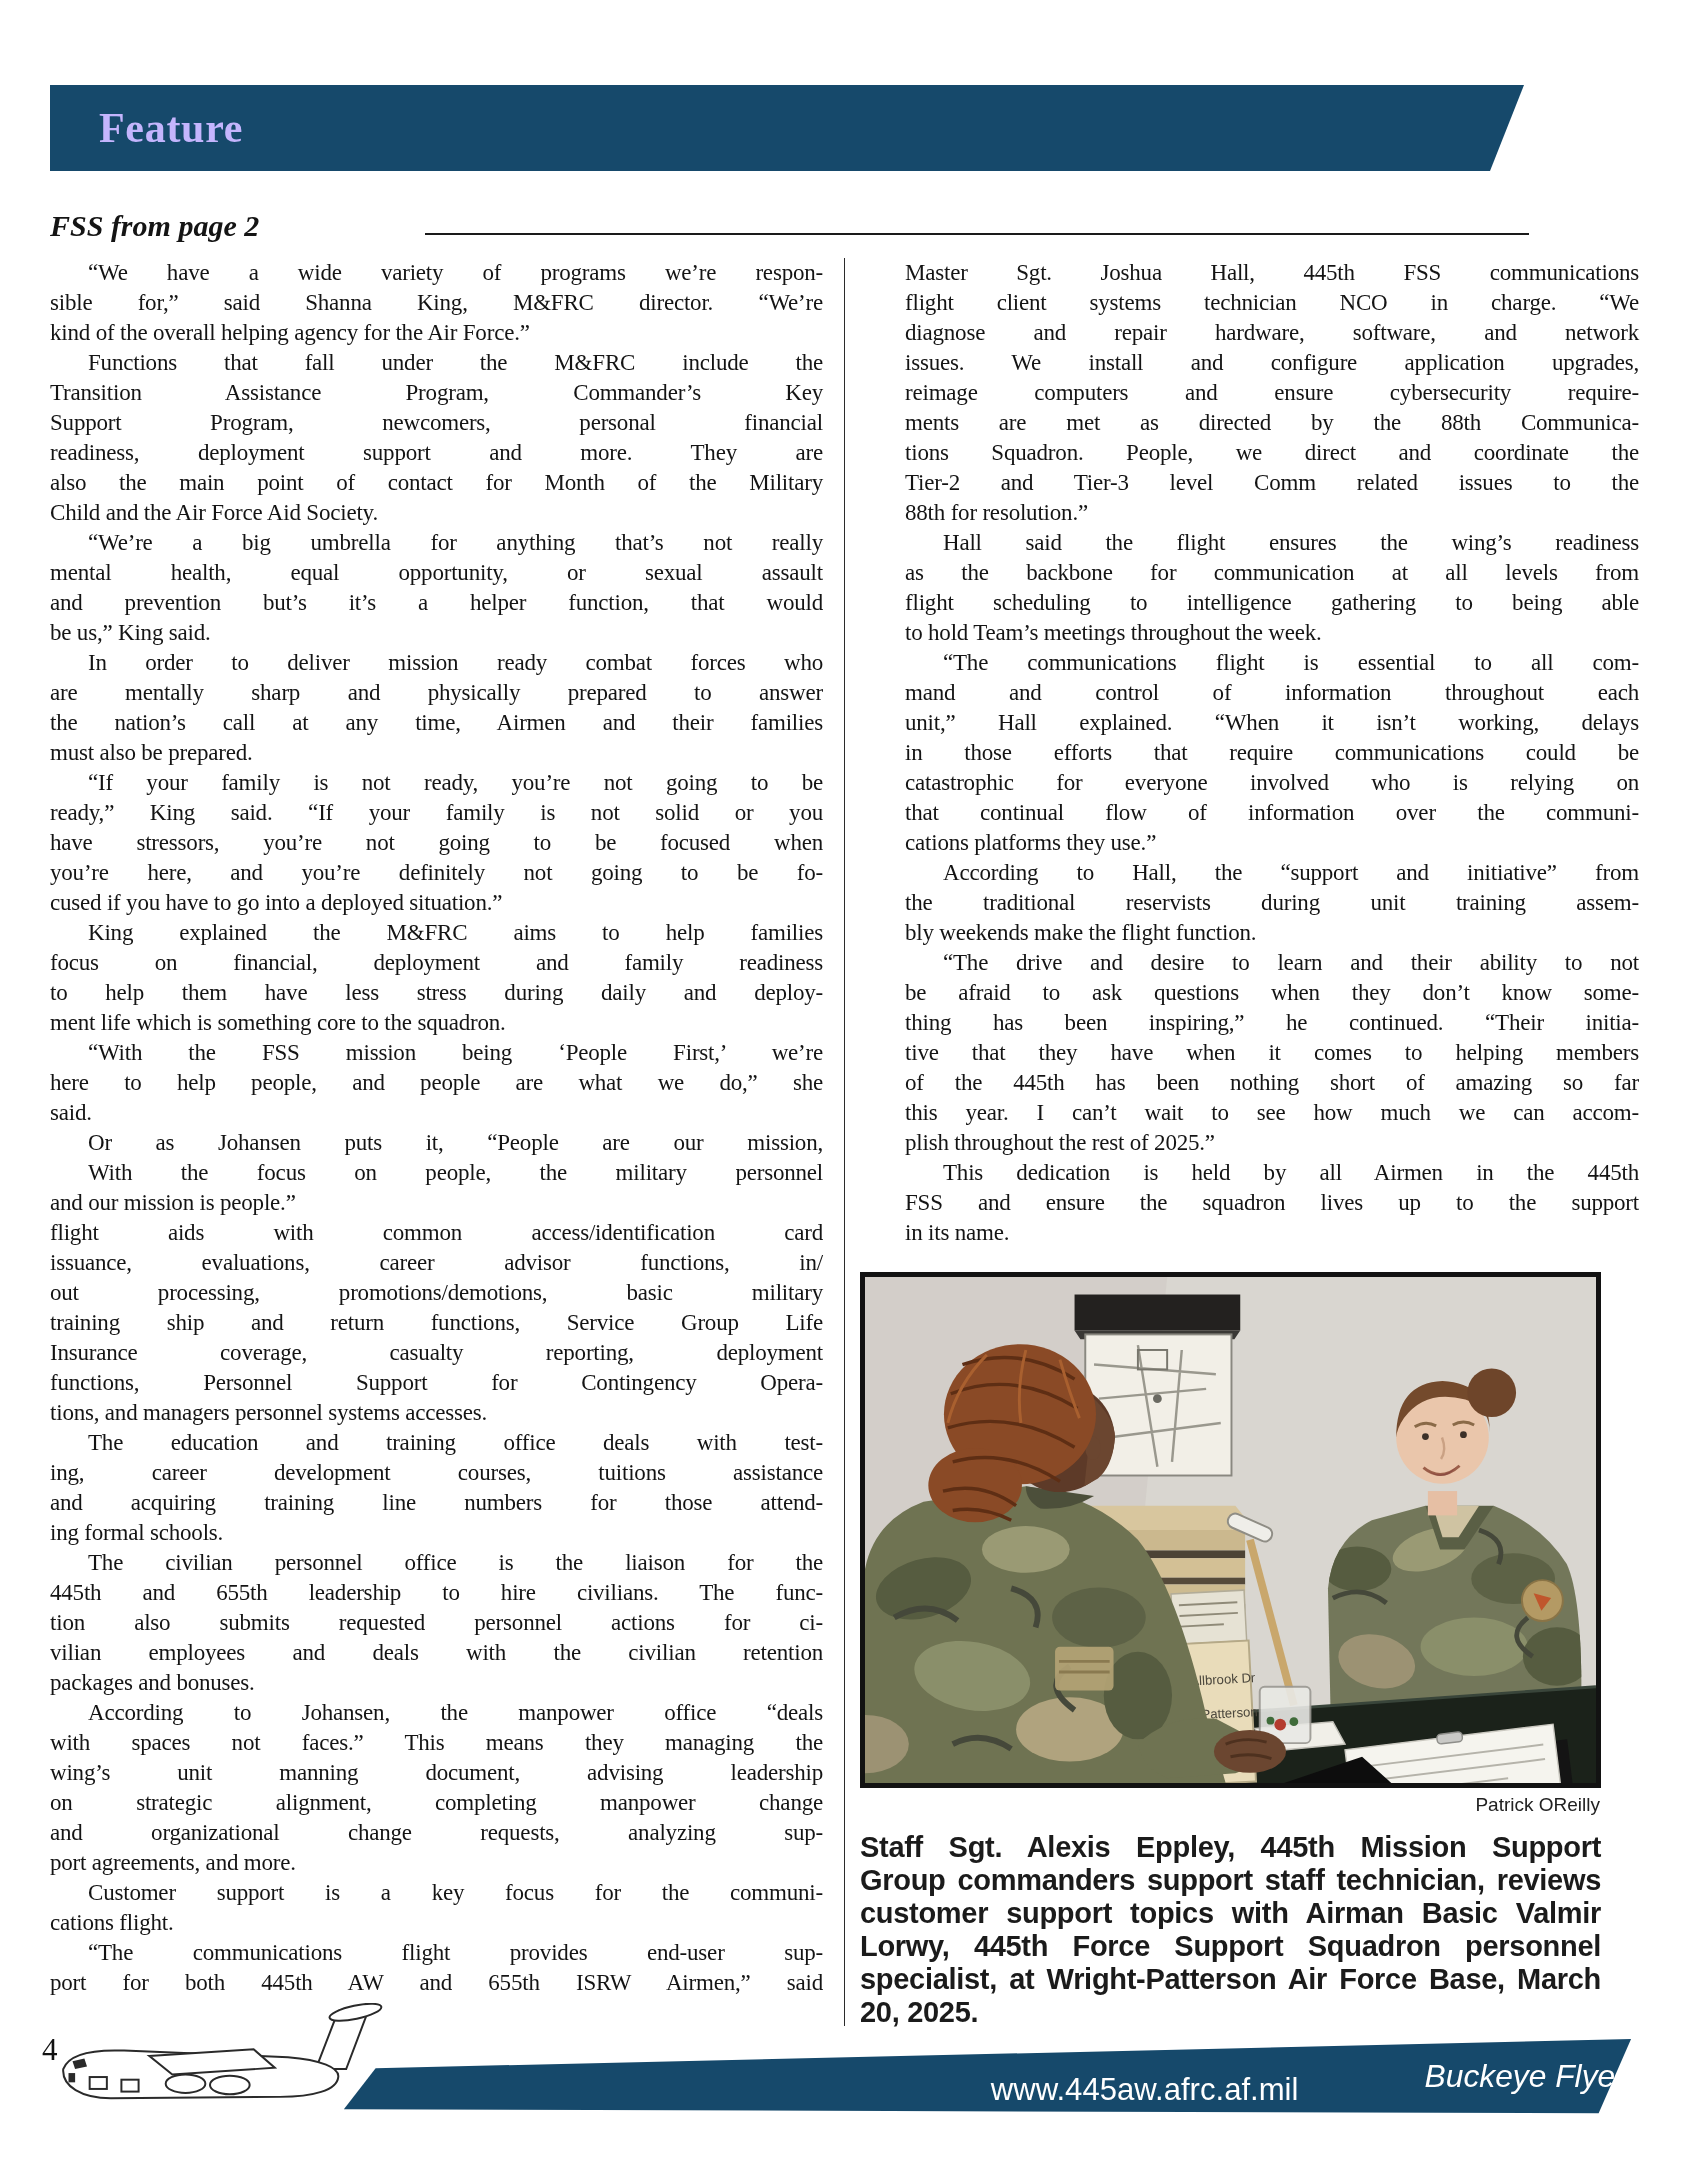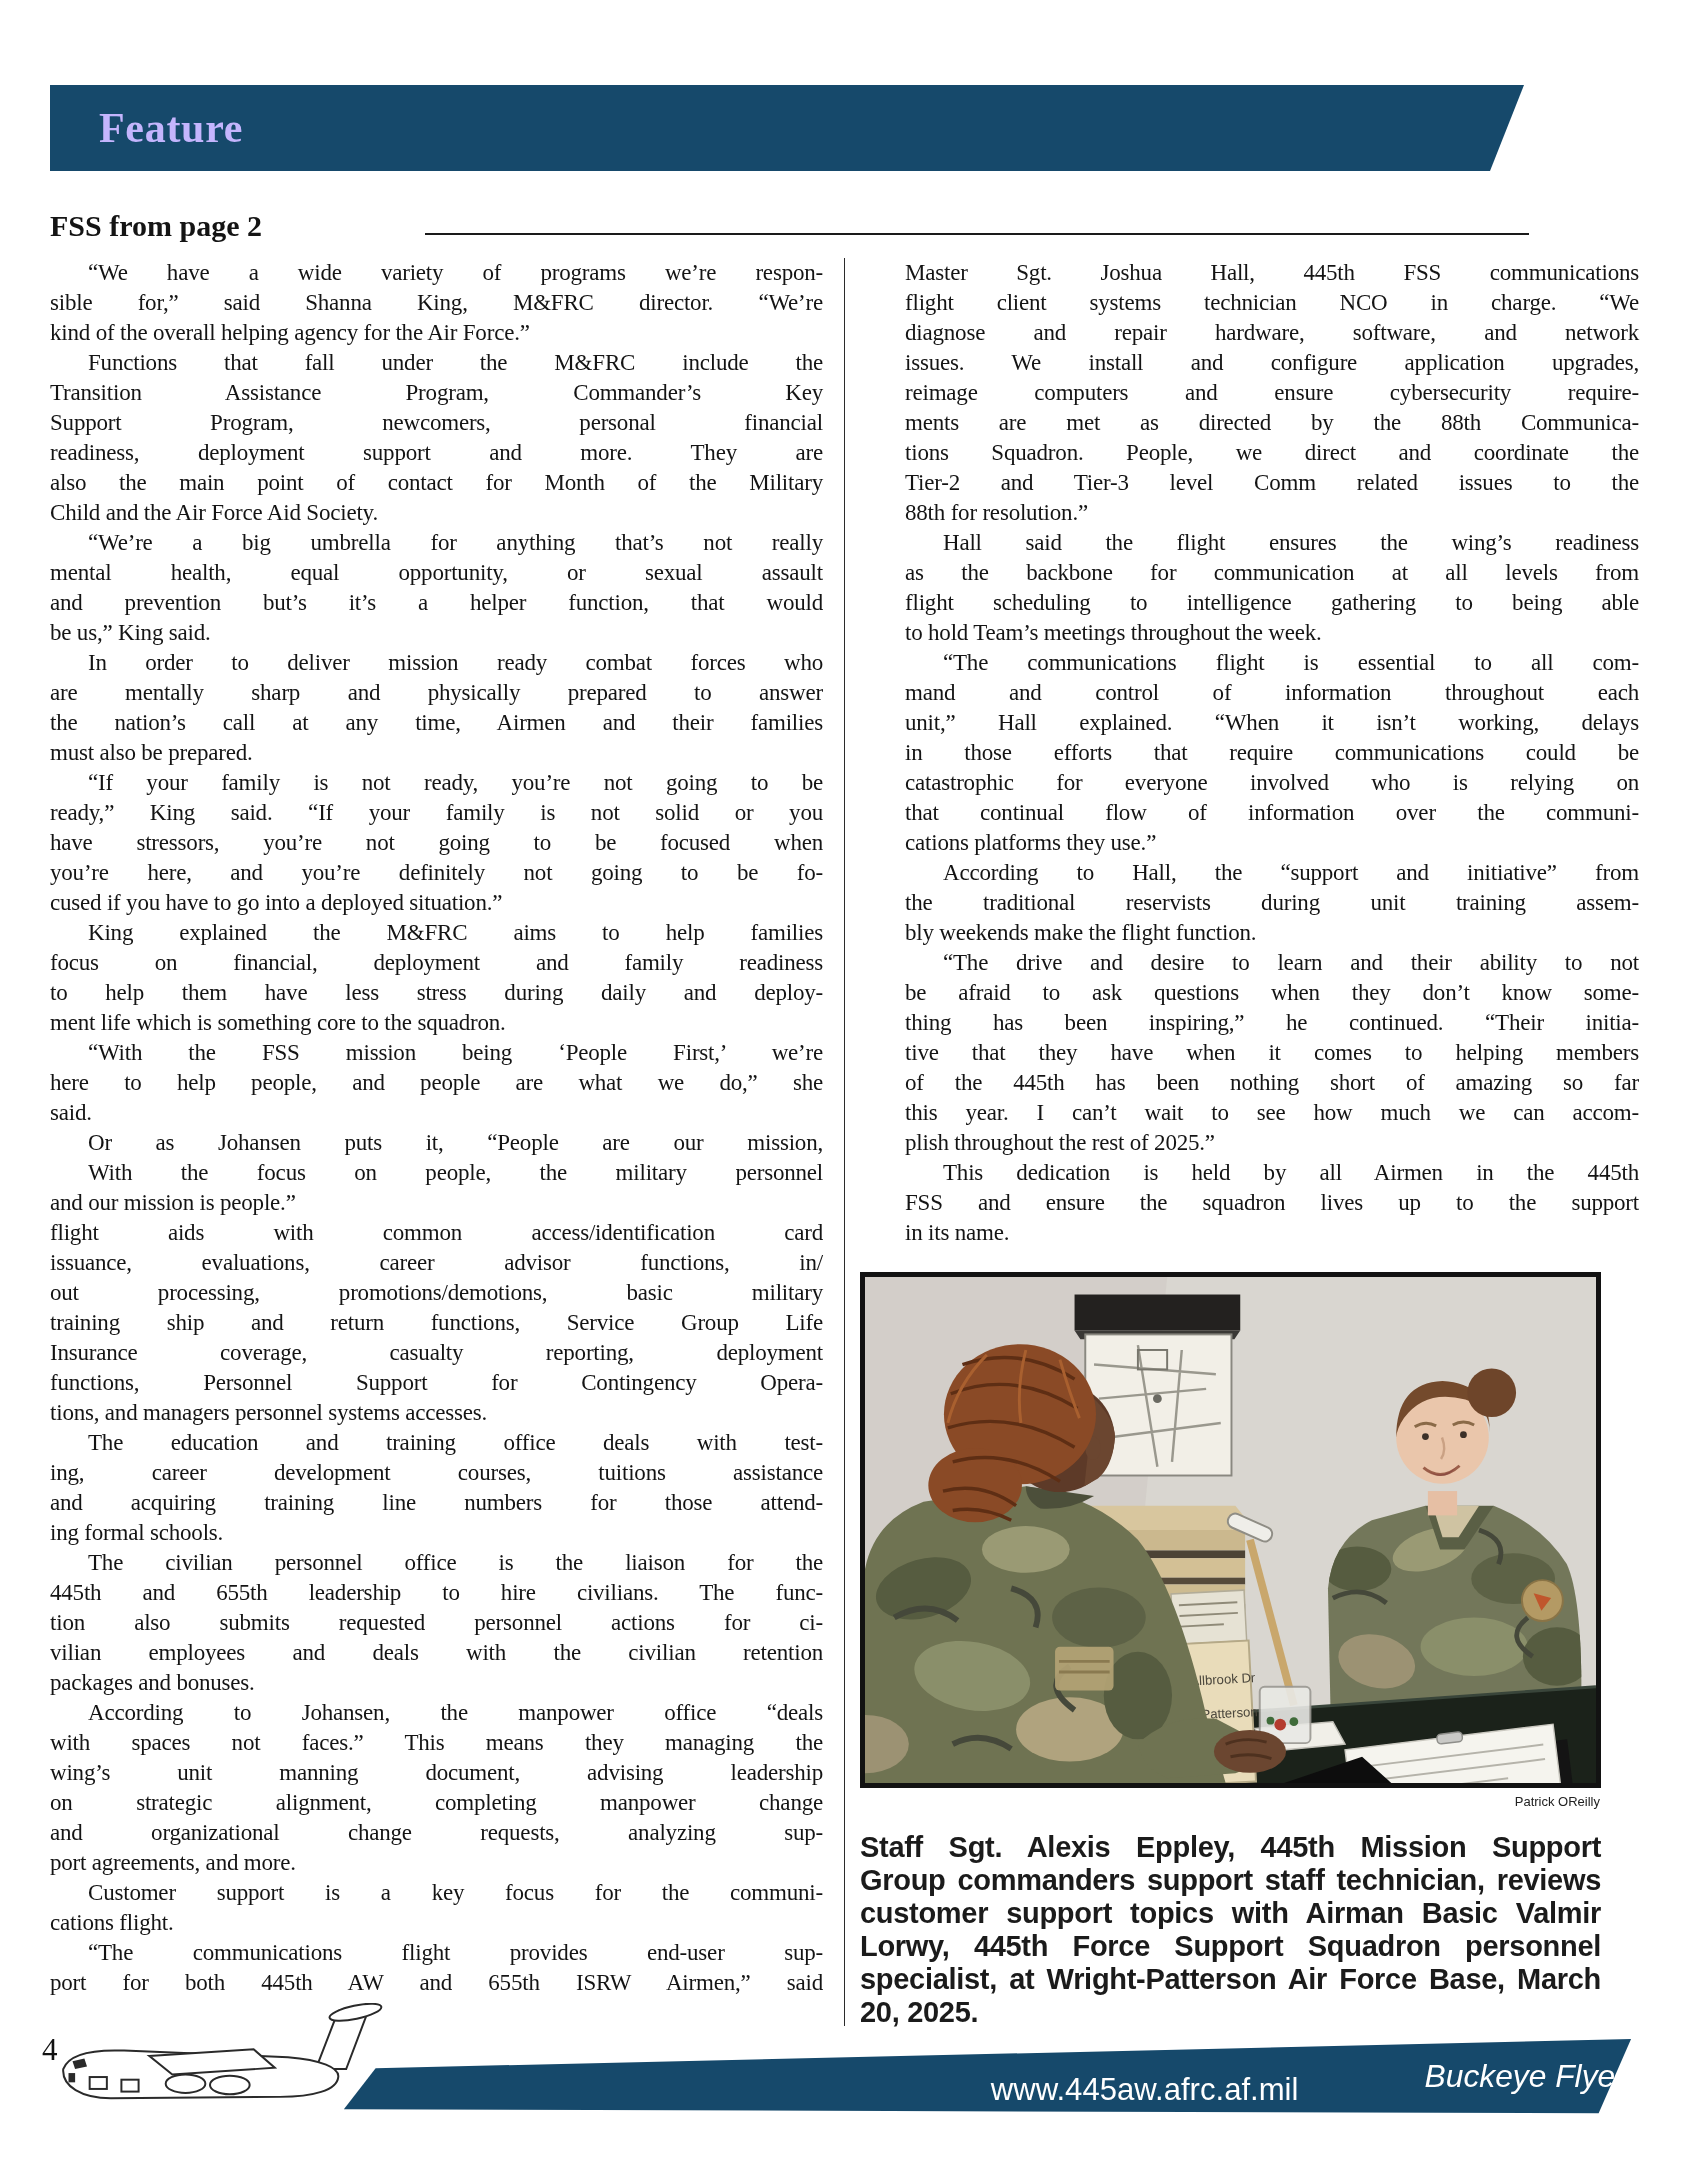--- a/index.html
+++ b/index.html
@@ -3,37 +3,37 @@
 <meta charset="utf-8">
 <style>
   html,body{margin:0;padding:0;background:#888;}
   #page{position:relative;width:1687px;height:2183px;background:#ffffff;overflow:hidden;
         font-family:"Liberation Serif","DejaVu Serif",serif;color:#141414;}
   
   #feature-banner{position:absolute;left:50px;top:85px;width:1474px;height:86px;
         background:#16496b;clip-path:polygon(0 0,100% 0,calc(100% - 34px) 100%,0 100%);}
   #feature-banner .label{position:absolute;left:49px;top:0;line-height:87px;color:#c4b5fd;
         font-size:42px;font-weight:bold;letter-spacing:0.7px;}
-  #continuation{position:absolute;left:50px;top:209px;font-size:30px;font-weight:bold;}
+  #continuation{position:absolute;left:50px;top:209px;font-size:30px;font-style:italic;font-weight:bold;}
   #heading-rule{position:absolute;left:425px;top:233px;width:1104px;height:2px;background:#1a1a1a;}
   
   .col{position:absolute;top:258px;}
   #col-left{left:50px;width:773px;}
   #col-right{left:865px;width:734px;margin-left:40px;}
   .line{height:30px;line-height:30px;font-size:23px;letter-spacing:-0.2px;
         text-align:justify;text-align-last:justify;white-space:nowrap;overflow:visible;}
   .line.last{text-align-last:left;}
   .line.indent{text-indent:38px;}
   #column-divider{position:absolute;left:844px;top:258px;width:1.3px;height:1768px;background:#2b2b2b;}
   
   #photo-frame{position:absolute;left:860px;top:1272px;width:741px;height:516px;
         border:5.3px solid #121212;box-sizing:border-box;background:#d9d6d0;}
   #photo-frame svg{display:block;width:100%;height:100%;}
   #photo-credit{position:absolute;left:860px;top:1794px;width:740px;text-align:right;
-        font-family:"Liberation Sans","DejaVu Sans",sans-serif;font-size:13px;color:#222;}
+        font-family:"Liberation Sans","DejaVu Sans",sans-serif;font-size:19px;color:#222;}
   #caption{position:absolute;left:860px;top:1831px;width:741px;
         font-family:"Liberation Sans","DejaVu Sans",sans-serif;font-weight:bold;color:#1b1b1b;}
   #caption .cline{height:33px;line-height:33px;font-size:29px;letter-spacing:-0.3px;
         text-align:justify;text-align-last:justify;white-space:nowrap;}
   #caption .cline.last{text-align-last:left;}
   
   #page-number{position:absolute;left:42px;top:2032px;font-size:31px;color:#111;}
   #footer-banner{position:absolute;left:324px;top:2031px;width:1317px;height:93px;}
   #aircraft{position:absolute;left:50px;top:2003px;width:357px;height:119px;}
   .svgtext{font-family:"Liberation Sans","DejaVu Sans",sans-serif;}

